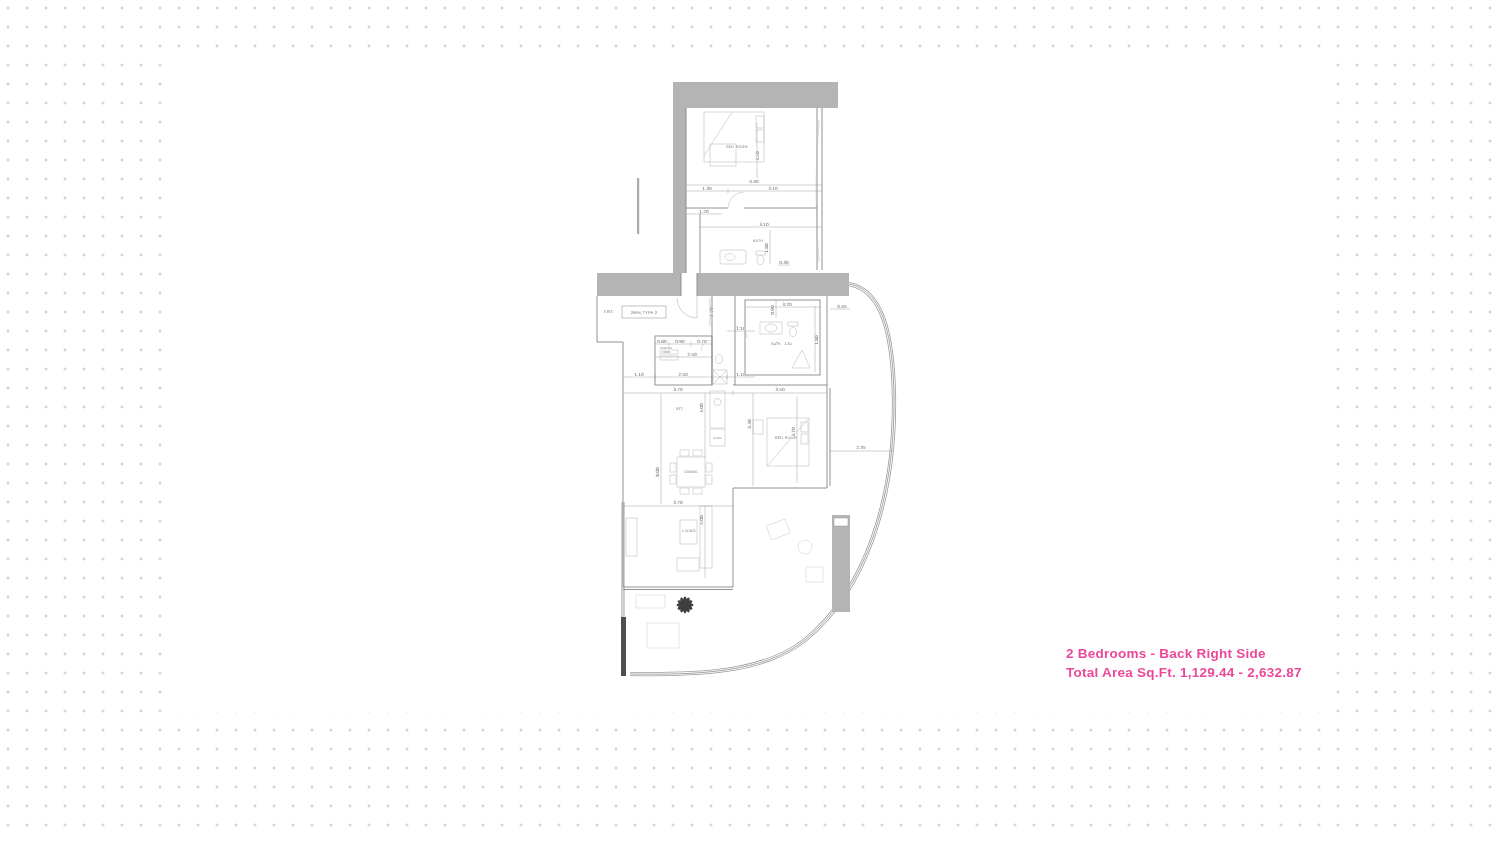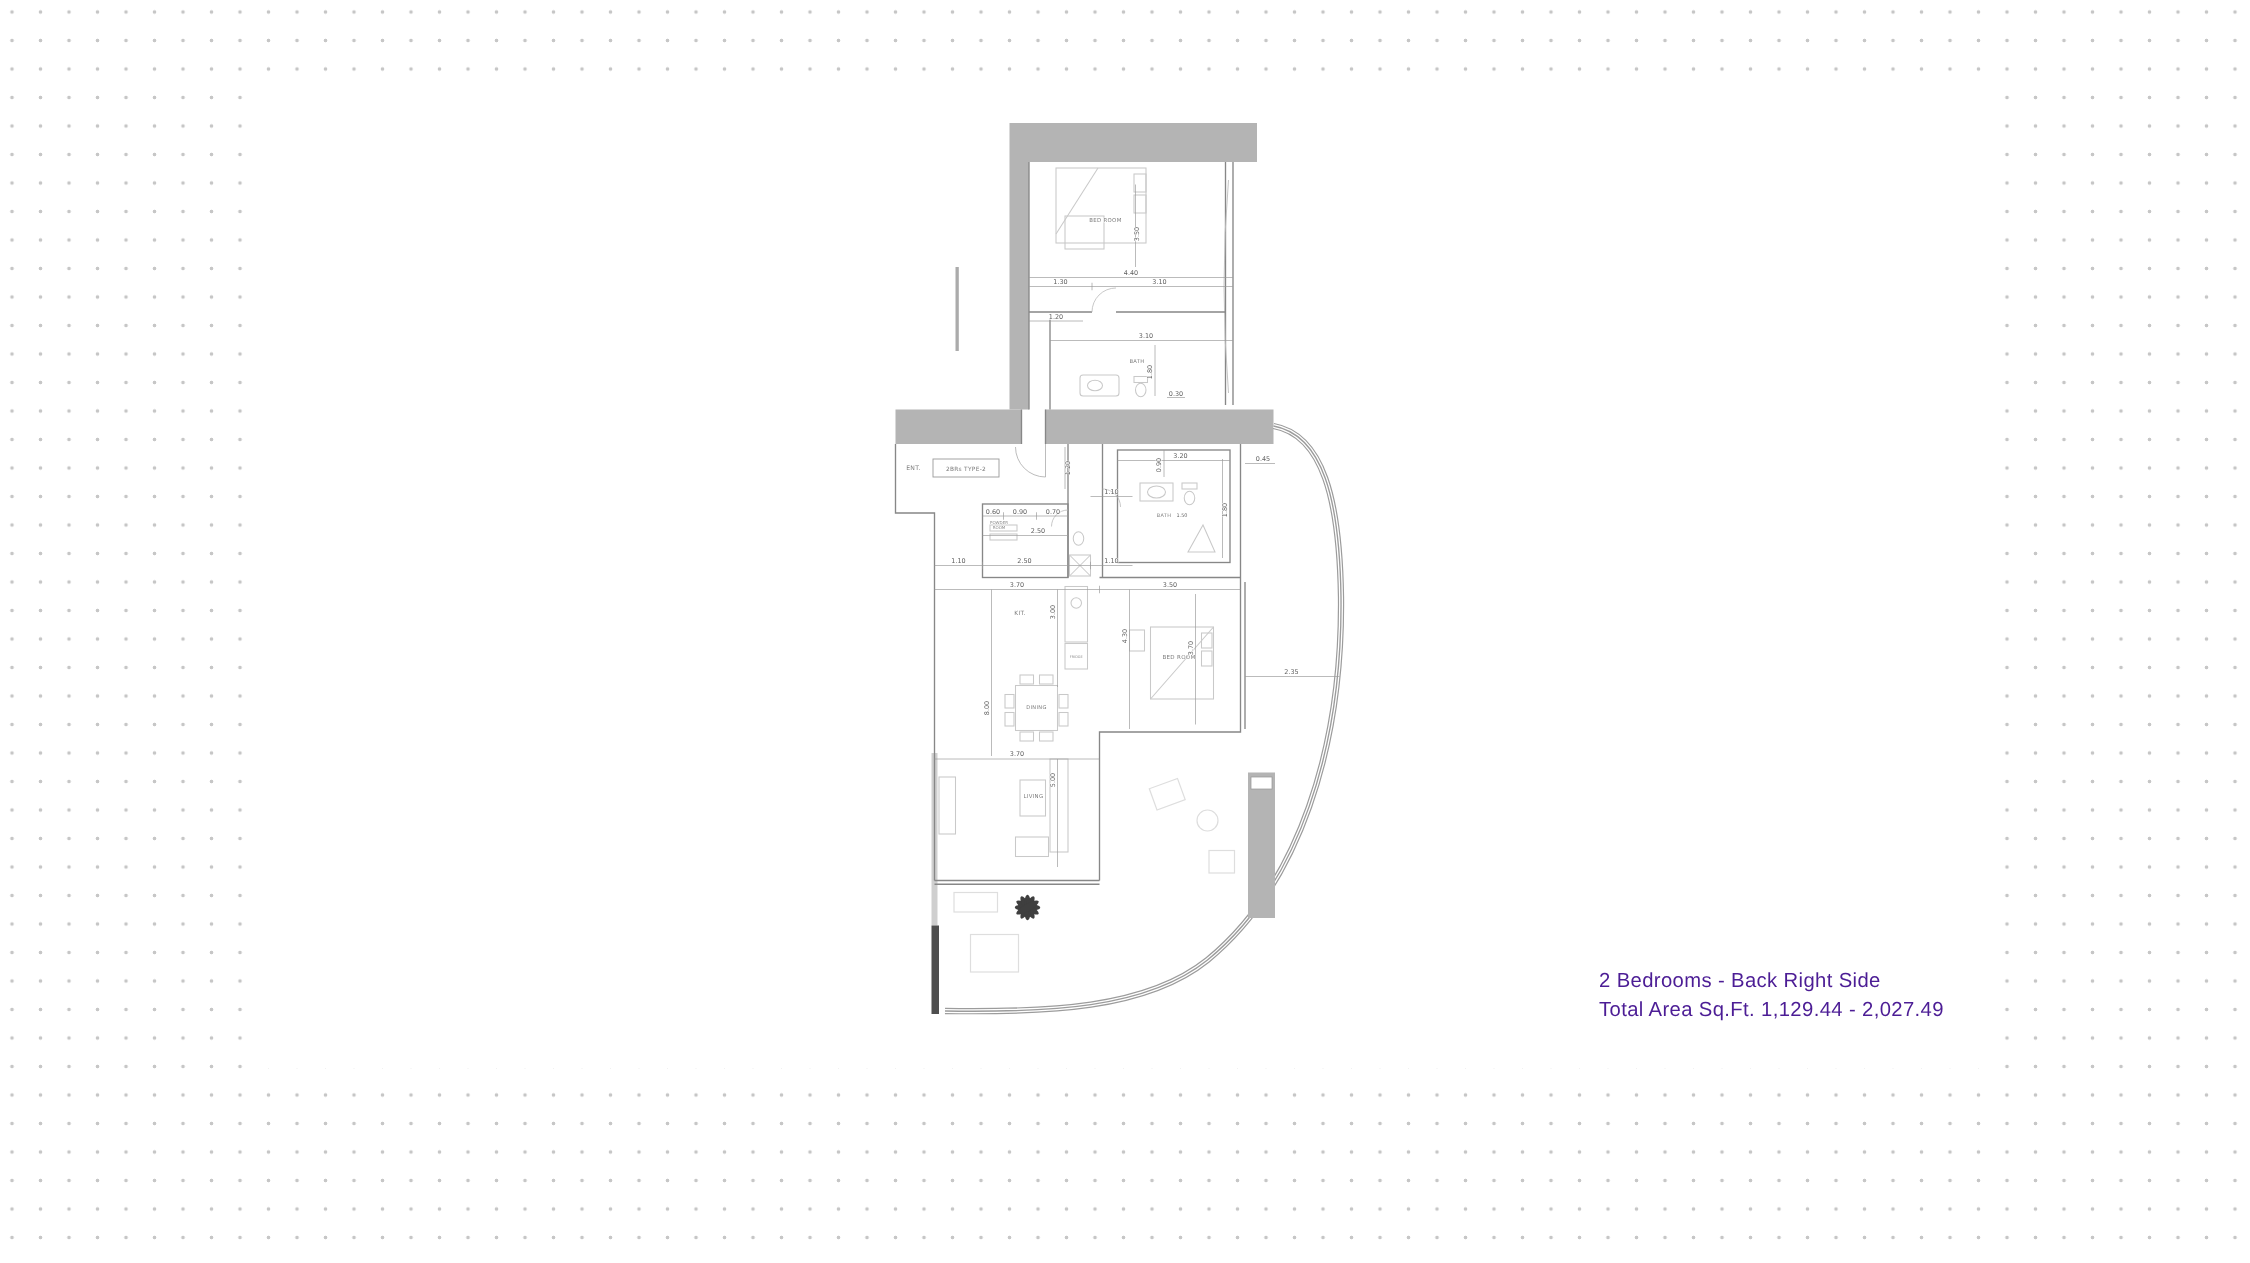--- a/index.html
+++ b/index.html
@@ -3,22 +3,22 @@
 <meta charset="utf-8">
 <style>
   html,body{margin:0;padding:0;background:#ffffff;}
   .stage{position:relative;width:1500px;height:842px;background:#fff;overflow:hidden;
          font-family:"Liberation Sans",sans-serif;}
   .dots{position:absolute;inset:0;
         background-image:radial-gradient(circle,#c6c6c6 1.05px,rgba(0,0,0,0) 1.4px);
         background-size:19px 19px;background-position:-1.5px -1.5px;}
   .canvas{position:absolute;left:176px;top:48px;width:1147px;height:664px;background:#fff;}
   .plan-svg{position:absolute;left:592px;top:78px;width:310px;height:610px;}
-  .title-block{position:absolute;left:1066px;top:644px;color:#4c1d95;
-               font-family:"Liberation Sans",sans-serif;font-weight:400;
+  .title-block{position:absolute;left:1066px;top:644px;color:#ec4899;
+               font-family:"Liberation Sans",sans-serif;font-weight:700;
                font-size:13.5px;line-height:19px;letter-spacing:0.25px;}
   svg text{font-family:"DejaVu Sans",sans-serif;}
   .dim{font-size:4.3px;fill:#5f5f5f;paint-order:stroke;stroke:#ffffff;stroke-width:0.7px;}
   .room{font-size:4.1px;fill:#7d7d7d;letter-spacing:0.2px;paint-order:stroke;stroke:#ffffff;stroke-width:0.5px;}
   .tiny{font-size:2.7px;fill:#8a8a8a;paint-order:stroke;stroke:#ffffff;stroke-width:0.4px;}
   .wall{fill:#b4b4b4;}
   .outline{stroke:#878787;stroke-width:0.9;fill:none;}
   .furn{stroke:#c9c9c9;stroke-width:0.7;fill:none;}
   .outdoor{stroke:#dedede;stroke-width:0.8;fill:none;}
   .dimline{stroke:#9a9a9a;stroke-width:0.45;fill:none;}
@@ -221,15 +221,15 @@
       <text class="dim" x="203" y="354" text-anchor="middle" transform="rotate(-90 203 354)">3.70</text>
       <text class="dim" x="67" y="394" text-anchor="middle" transform="rotate(-90 67 394)">8.00</text>
       <text class="dim" x="269" y="371" text-anchor="middle">2.35</text>
       <text class="dim" x="86" y="426" text-anchor="middle">3.70</text>
       <text class="dim" x="111" y="442" text-anchor="middle" transform="rotate(-90 111 442)">5.00</text>
     </g>
   </svg>
 
   <div class="title-block">
     <div>2 Bedrooms - Back Right Side</div>
-    <div>Total Area Sq.Ft. 1,129.44 - 2,027.49</div>
+    <div>Total Area Sq.Ft. 1,129.44 - 2,632.87</div>
   </div>
 </div>
 
 </body></html>

